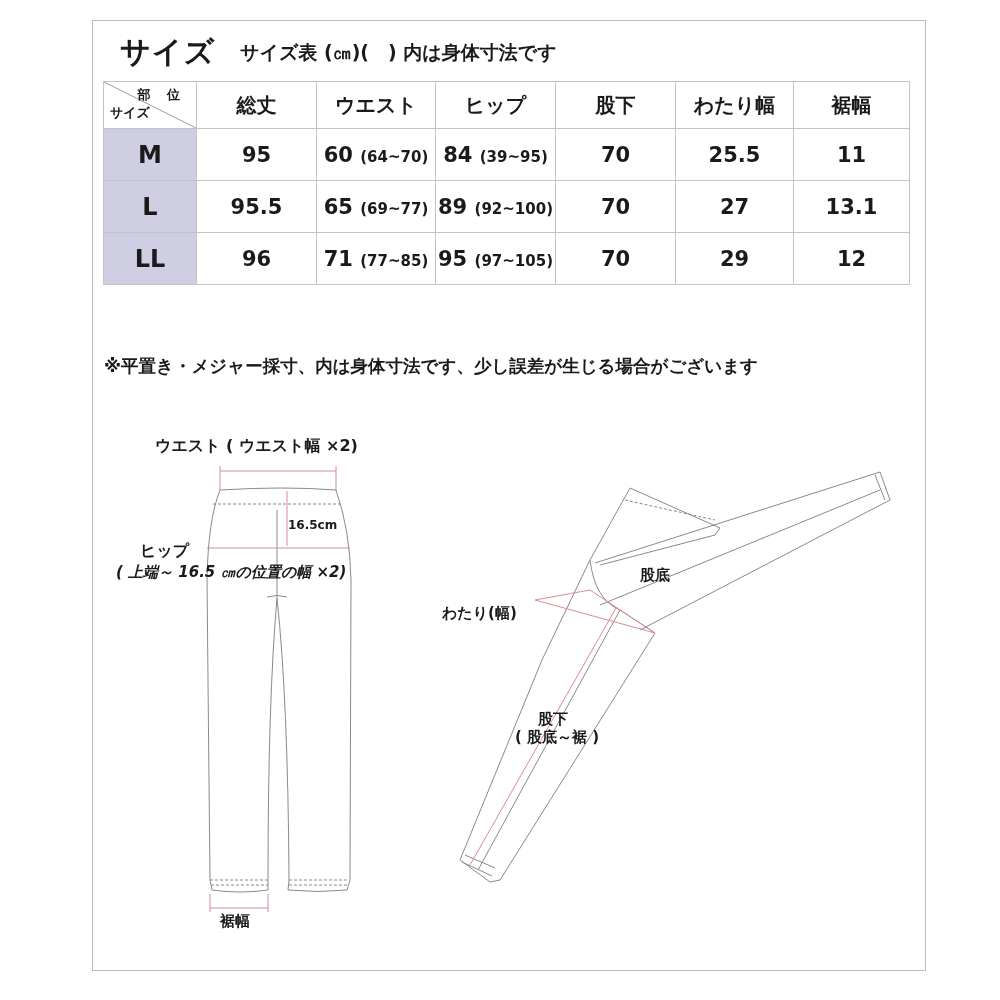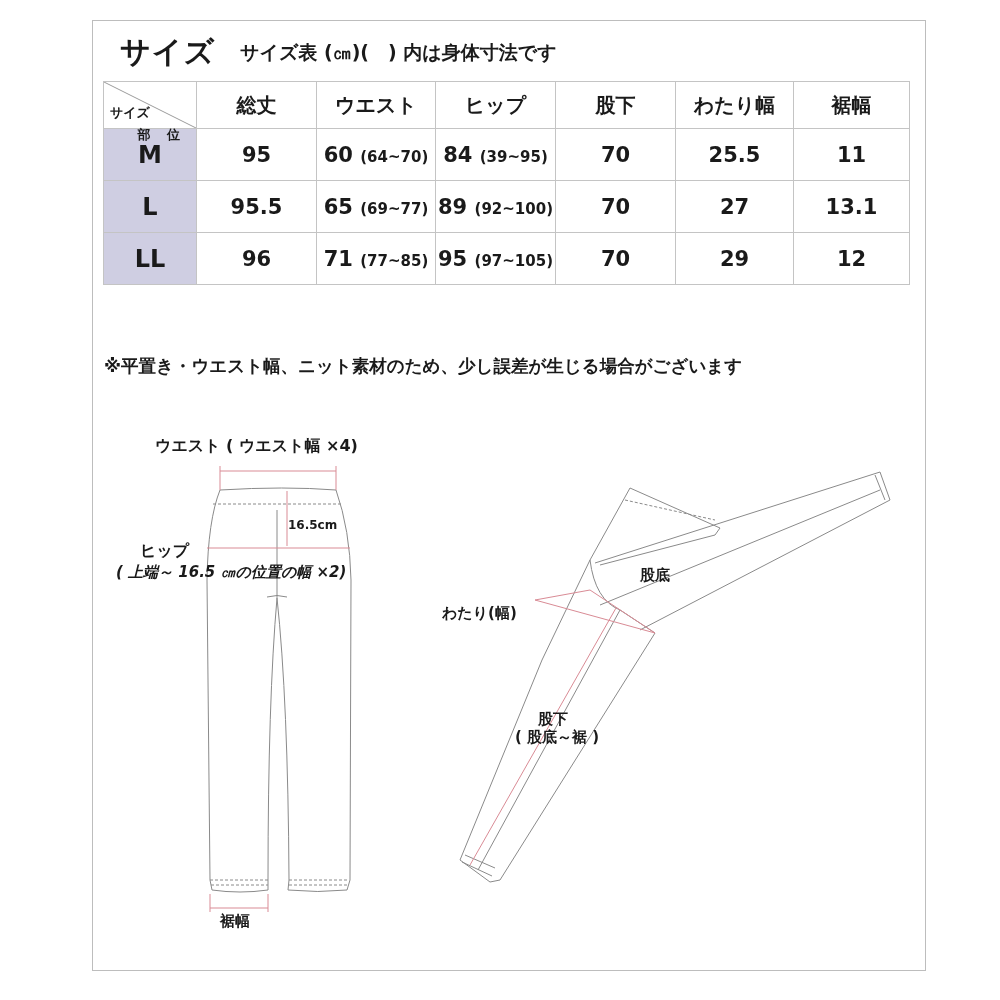--- a/index.html
+++ b/index.html
@@ -11,21 +11,21 @@
            letter-spacing: 1px; }
   .subtitle { position: absolute; left: 240px; top: 40px; font-size: 19px; font-weight: bold; }
   table.size { position: absolute; left: 103px; top: 81px; width: 806px; height: 203px;
                border-collapse: collapse; table-layout: fixed; }
   table.size td, table.size th { border: 1px solid #c4c4c4; text-align: center;
                font-weight: bold; padding: 0; }
   table.size th { font-size: 20px; height: 46px; background: #fff; }
   table.size td { font-size: 21px; height: 51px; }
   .corner { position: relative; background: #fff; }
   .corner svg { position: absolute; left: 0; top: 0; width: 100%; height: 100%; }
-  .corner .tr { position: absolute; right: 10px; top: 4px; font-size: 13px; letter-spacing: 6px; margin-top: 40px; }
+  .corner .tr { position: absolute; right: 10px; top: 4px; font-size: 13px; letter-spacing: 6px; }
   .corner .bl { position: absolute; left: 6px; bottom: 6px; font-size: 13px; }
   td.sizecell { background: #cfcee2; font-size: 24px !important; }
   .paren { font-size: 15px; font-weight: bold; }
   .note { position: absolute; left: 104px; top: 354px; font-size: 17.5px; font-weight: bold; }
   .diagram { position: absolute; left: 0; top: 0; width: 1000px; height: 1000px; }
   .lbl { position: absolute; font-weight: bold; white-space: nowrap; color: #1a1a1a; }
 </style>
 </head>
 <body>
 
@@ -83,21 +83,21 @@
     <td>96</td>
     <td><span>71</span> <span class="paren">(77~85)</span></td>
     <td><span>95</span> <span class="paren">(97~105)</span></td>
     <td>70</td>
     <td>29</td>
     <td>12</td>
   </tr>
 </tbody>
   </table>
 
-<div class="note">※平置き・ウエスト幅、ニット素材のため、少し誤差が生じる場合がございます</div>
+<div class="note">※平置き・メジャー採寸、内は身体寸法です、少し誤差が生じる場合がございます</div>
 
 <svg class="diagram" viewBox="0 0 1000 1000">
   <g fill="none" stroke="#8a8a8a" stroke-width="1">
 
     <path d="M220,490 Q285,486 336,490"></path>
     <path d="M213,504 L342,504" stroke-dasharray="3,2"></path>
 
     <path d="M220,490 Q208,520 207,580 L210,880 L212,890"></path>
 
     <path d="M336,490 Q350,530 351,580 L350,880 L347,890"></path>
@@ -144,21 +144,21 @@
     <path d="M462,862 L492,876"></path>
   </g>
   <g fill="none" stroke="#d98b95" stroke-width="1">
     <line x1="535" y1="600" x2="655" y2="633"></line>
     <line x1="535" y1="600" x2="590" y2="590"></line>
     <line x1="590" y1="590" x2="655" y2="633"></line>
     <line x1="616" y1="608" x2="470" y2="865"></line>
   </g>
 </svg>
 
-<div class="lbl" style="left:155px; top:436px; font-size:16px;">ウエスト ( ウエスト幅 ×4)</div>
+<div class="lbl" style="left:155px; top:436px; font-size:16px;">ウエスト ( ウエスト幅 ×2)</div>
 <div class="lbl" style="left:288px; top:518px; font-size:12px;">16.5cm</div>
 <div class="lbl" style="left:140px; top:541px; font-size:16px;">ヒップ</div>
 <div class="lbl" style="left:116px; top:563px; font-size:15px;font-style:italic;">( 上端～ 16.5 ㎝の位置の幅 ×2)</div>
 <div class="lbl" style="left:220px; top:912px; font-size:15px;">裾幅</div>
 
 <div class="lbl" style="left:628px; top:566px; font-size:15px;margin-left:12px;">股底</div>
 <div class="lbl" style="left:442px; top:594px; font-size:15px;margin-top:10px;">わたり(幅)</div>
 <div class="lbl" style="left:538px; top:710px; font-size:15px;">股下</div>
 <div class="lbl" style="left:515px; top:728px; font-size:15px;">( 股底～裾 )</div>
 

